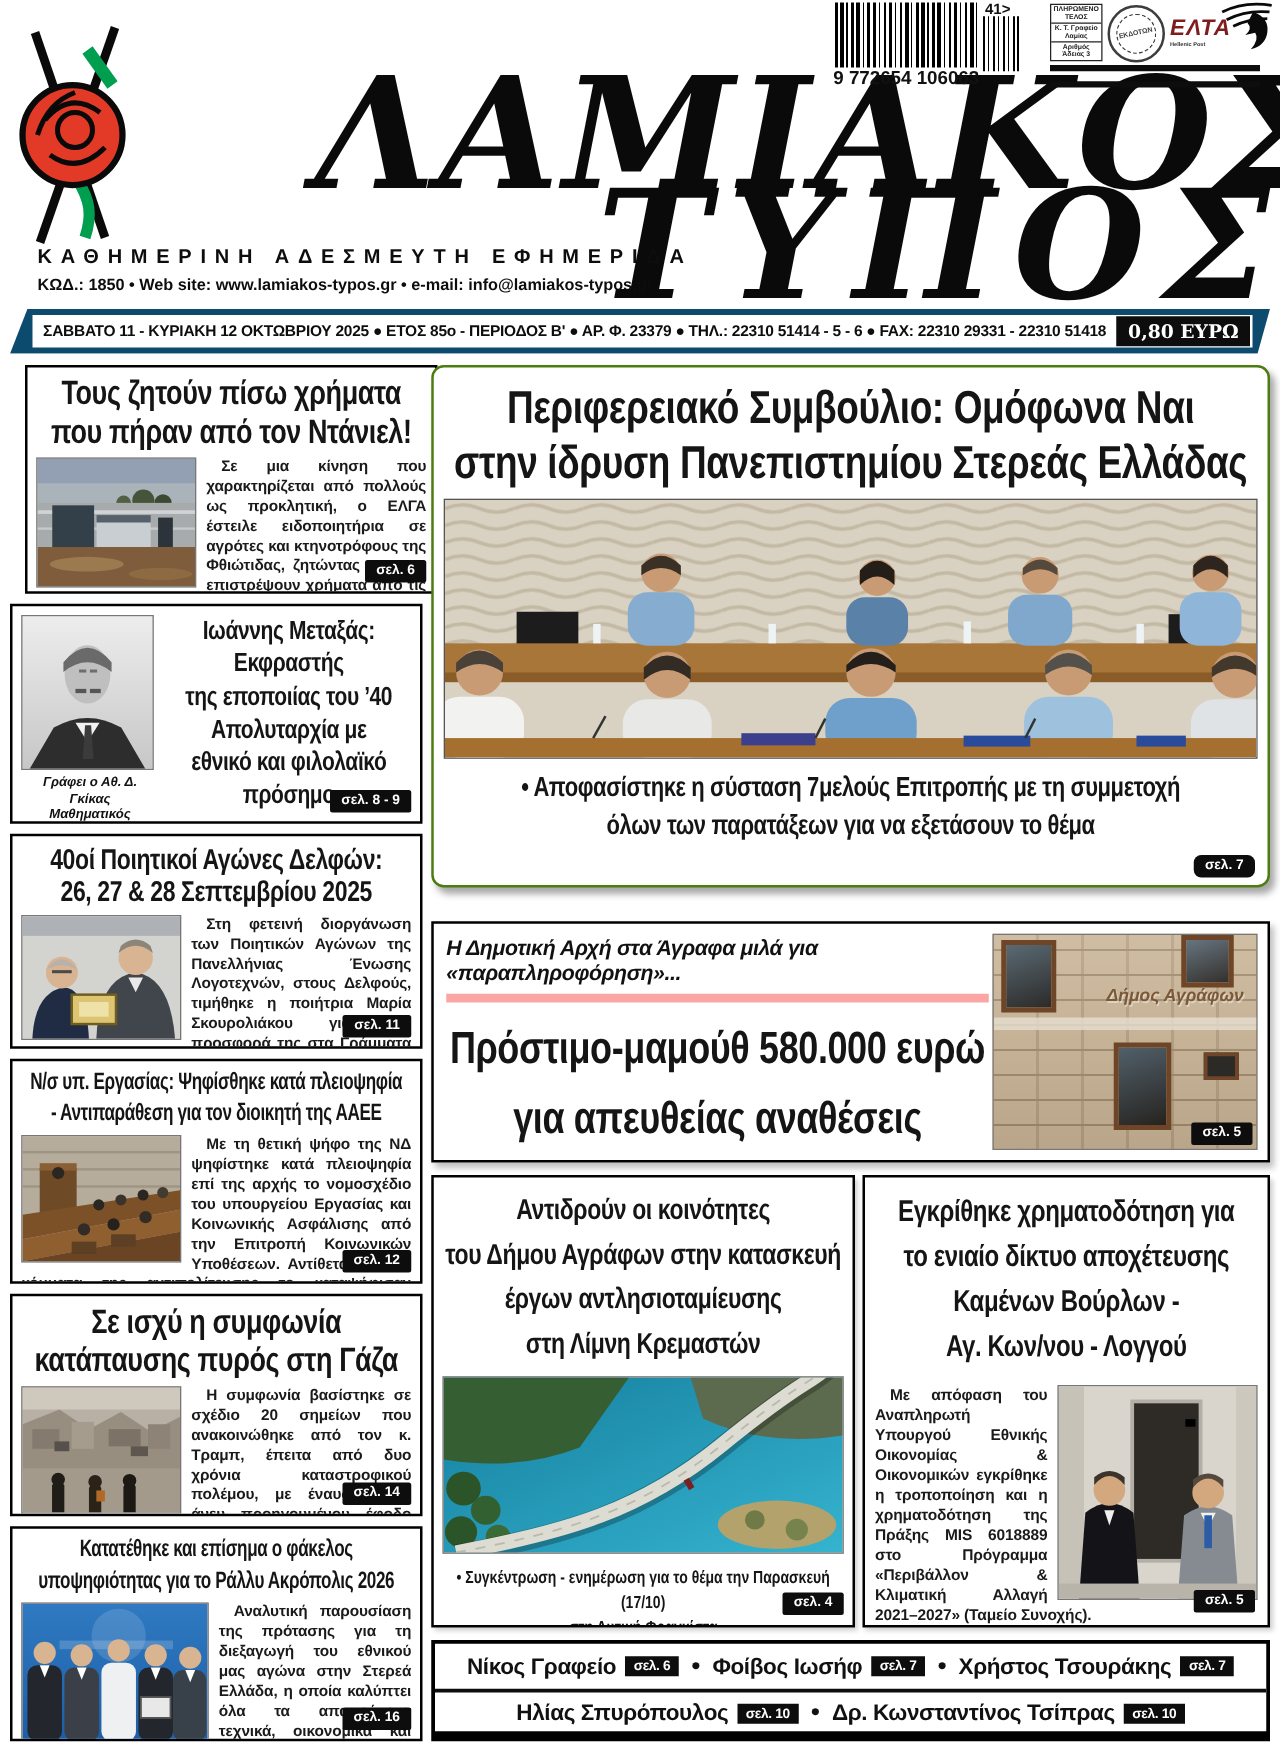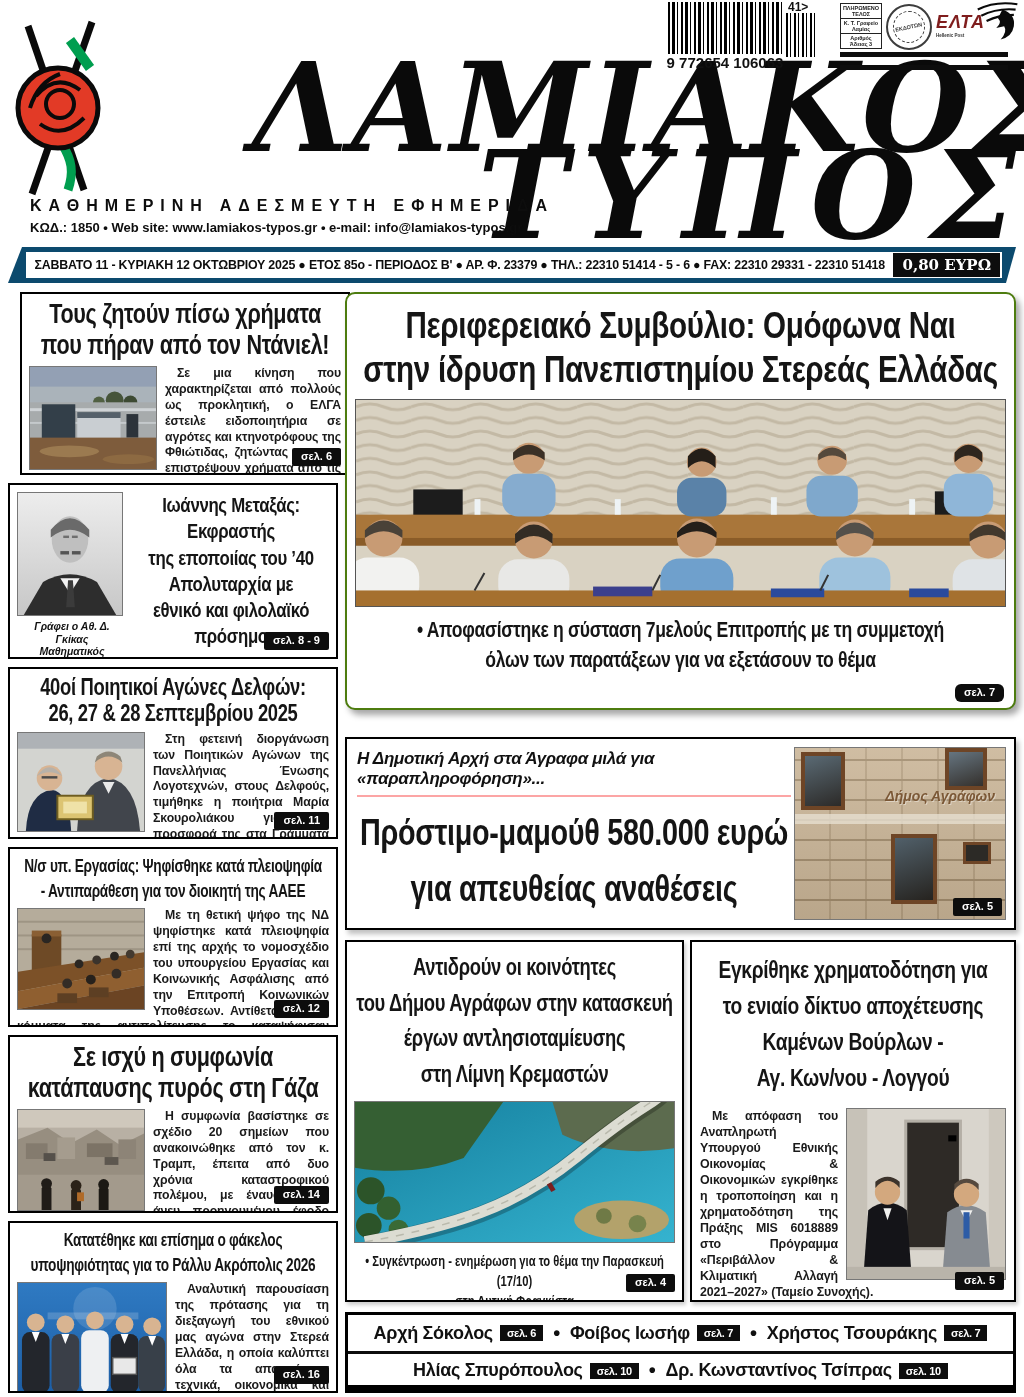--- a/index.html
+++ b/index.html
@@ -322,21 +322,21 @@
         <path d="M300,196 l8,-16" stroke="#333" stroke-width="2"></path>
         <path d="M470,196 l8,-16" stroke="#333" stroke-width="2"></path>
     </svg>
     <div class="hl preline cx80" style="font-size:22px; line-height:1.35; margin-top:8px;">• Αποφασίστηκε η σύσταση 7μελούς Επιτροπής με τη συμμετοχή
 όλων των παρατάξεων για να εξετάσουν το θέμα</div>
     <div class="badge" style="right:10px; bottom:6px; border-radius:6px;">σελ. 7</div>
   </div>
 
   <div class="box" style="left:345px; top:737px; width:671px; height:193px; box-shadow:3px 4px 5px rgba(0,0,0,.25); padding:8px 10px;">
     <div style="width:434px;">
-      <div style="font-style:italic; font-weight:bold; font-size:17px; letter-spacing:-0.3px; padding:2px 0 6px; border-bottom:2px solid #fca5a5;">Η Δημοτική Αρχή στα Άγραφα μιλά για «παραπληροφόρηση»...</div>
+      <div style="font-style:italic; font-weight:bold; font-size:17px; letter-spacing:-0.3px; padding:2px 0 6px; border-bottom:7px solid #fca5a5;">Η Δημοτική Αρχή στα Άγραφα μιλά για «παραπληροφόρηση»...</div>
       <div class="hl preline cx80" style="font-size:36px; line-height:1.55; margin-top:8px;">Πρόστιμο-μαμούθ 580.000 ευρώ
 για απευθείας αναθέσεις</div>
     </div>
     <div class="abs" style="right:8px; top:8px; width:212px; height:173px; border:1px solid #777; overflow:hidden;
          background:#c9b496;
          background-image:linear-gradient(rgba(255,255,255,.12), rgba(0,0,0,.08)),
            repeating-linear-gradient(0deg, transparent 0 18px, #a08a6b 18px 20px),
            repeating-linear-gradient(90deg, transparent 0 34px, rgba(160,138,107,.5) 34px 36px);">
       <div class="abs" style="left:6px; top:4px; width:44px; height:58px; background:linear-gradient(160deg,#5a6a74,#2c2a28); border:4px solid #6e4526;"></div>
       <div class="abs" style="left:150px; top:0px; width:42px; height:42px; background:linear-gradient(160deg,#667580,#34302c); border:4px solid #6e4526;"></div>
@@ -404,21 +404,21 @@
         <rect y="156" width="156" height="12" fill="#b9b4aa"></rect>
       </svg>
       <div class="body-txt" style="font-size:12.4px;">Με απόφαση του Αναπληρωτή Υπουργού Εθνικής Οικονομίας &amp; Οικονομικών εγκρίθηκε η τροποποίηση και η χρηματοδότηση της Πράξης MIS 6018889 στο Πρόγραμμα «Περιβάλλον &amp; Κλιματική Αλλαγή 2021–2027» (Ταμείο Συνοχής).</div>
     </div>
     <div class="badge" style="right:10px; bottom:10px;">σελ. 5</div>
   </div>
 
   <div class="box" style="left:345px; top:1312px; width:671px; height:81px; border-width:3px 3px 8px 3px; display:flex;">
     <div style="flex:1;">
       <div class="authors-row">
-        <span>Αρχή Σόκολος</span>
+        <span>Νίκος Γραφείο</span>
         <span class="badge-inline">σελ. 6</span>
         <span class="sep">•</span>
         <span>Φοίβος Ιωσήφ</span>
         <span class="badge-inline">σελ. 7</span>
         <span class="sep">•</span>
         <span>Χρήστος Τσουράκης</span>
         <span class="badge-inline">σελ. 7</span>
       </div>
       <div class="authors-row" style="border-top:3px solid #0d0d0d;">
         <span>Ηλίας Σπυρόπουλος</span>

